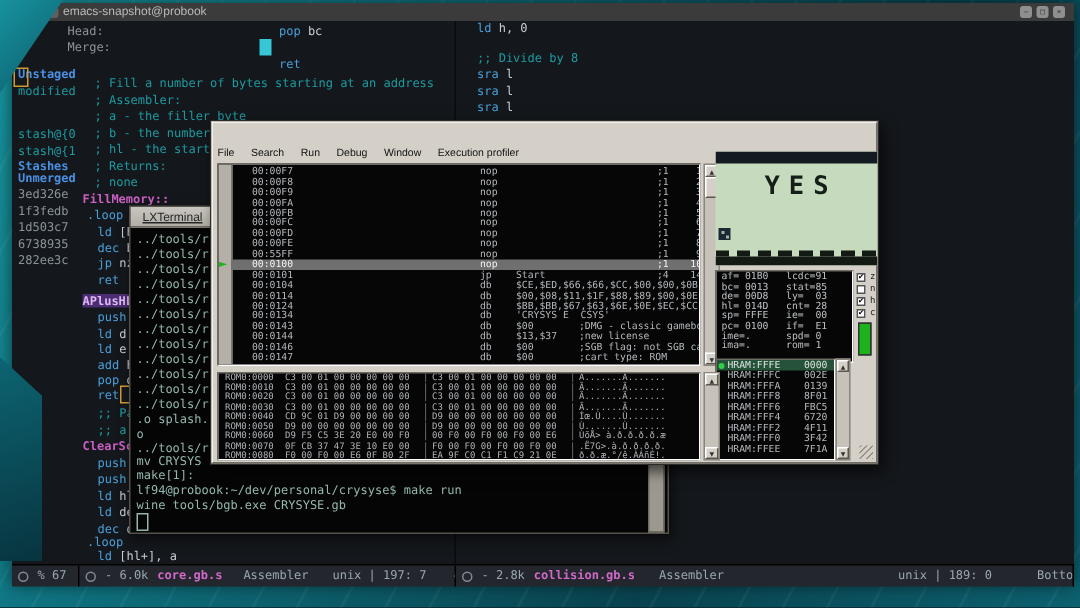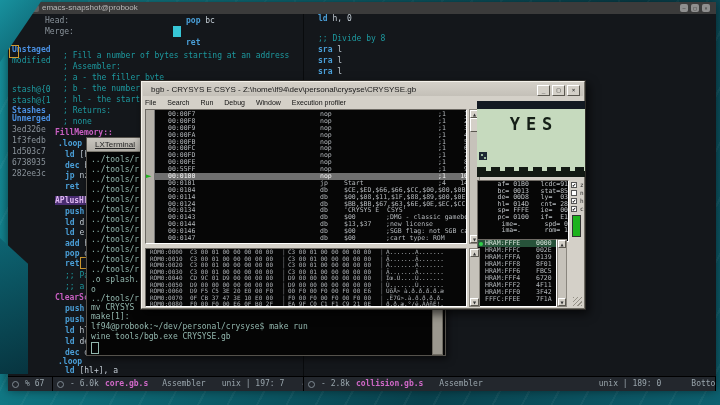--- a/index.html
+++ b/index.html
@@ -11,21 +11,21 @@
   
   #emacs{position:absolute;left:8px;top:2px;width:708px;height:388px;background:#14171b;box-shadow:0 0 10px rgba(0,0,0,.55);}
   .e-title{position:absolute;left:0;top:0;width:100%;height:12px;background:#3b3b3b;color:#b9b9b9;
     font:8px "Liberation Sans", sans-serif;line-height:12px;}
   .e-title .tt{position:absolute;left:34px;top:0;}
   .e-ticon{position:absolute;left:24px;top:3px;width:7px;height:7px;background:#5f5f5f;border-radius:2px;}
   .e-btns{position:absolute;right:6px;top:2px;display:flex;gap:3px;}
   .e-btn{width:8px;height:8px;background:#8f8f8f;border-radius:2px;color:#2b2b2b;font:5px "DejaVu Sans Mono",monospace;
     text-align:center;line-height:8px;}
   .eline{position:absolute;white-space:pre;font:8px/10px "DejaVu Sans Mono",monospace;color:#c3ccd4;}
-  .kw{color:#4a9fd8;font-weight:bold;}
+  .kw{color:#4a9fd8;font-weight:normal;}
   .txt{color:#c3ccd4;}
   .com{color:#1d9aa0;}
   .lbl{color:#c95fc2;font-weight:bold;}
   .lblhl{color:#dfb8f2;font-weight:bold;background:#4a2d72;}
   .dim{color:#8a939b;}
   .sec{color:#4a90e2;font-weight:bold;}
   .e-cursor{position:absolute;left:165px;top:24px;width:8px;height:11px;background:#37c6d6;}
   .unstaged-box{position:absolute;left:1px;top:43px;width:8px;height:11px;border:1px solid #cf9a30;}
   .pop-box{position:absolute;left:72px;top:255px;width:9px;height:10px;border:1px solid #cf9a30;}
   .e-div{position:absolute;left:295px;top:12px;width:1px;height:362px;background:#090b0d;}
@@ -86,21 +86,21 @@
   
   .b-screen{position:absolute;left:336px;top:20px;width:108px;height:76px;background:#c6dabe;overflow:hidden;}
   .scr-top{position:absolute;left:0;top:0;width:100%;height:8px;background:#131a22;}
   .scr-yes{position:absolute;left:0;top:14px;width:100%;text-align:center;
     font:bold 17px/18px "DejaVu Sans Mono",monospace;letter-spacing:6px;color:#151f17;text-indent:6px;}
   .scr-sprite{position:absolute;left:2px;top:51px;width:8px;height:8px;background:#1e2834;}
   .scr-sprite i{position:absolute;width:2px;height:2px;background:#9cb89e;}
   .scr-teeth{position:absolute;left:0;bottom:0;width:100%;height:10px;}
   .scr-teeth .tt1{height:4px;background:repeating-linear-gradient(90deg,#131a14 0 9px,transparent 9px 14px);}
   .scr-teeth .tt2{height:6px;background:#131a14;}
-  .b-regs{left:336px;top:99px;width:92px;height:62px;text-align:right;}
+  .b-regs{left:336px;top:99px;width:92px;height:62px;}
   .rrow{height:6.6px;font:6.5px/6.6px "DejaVu Sans Mono",monospace;color:#bcc0c4;white-space:pre;padding-left:3px;}
   #flags{position:absolute;left:430px;top:100px;width:16px;}
   .frow{position:relative;height:8px;font:6px/8px "DejaVu Sans Mono",monospace;color:#222;}
   .fbox{position:absolute;left:0;top:1px;width:6px;height:6px;background:#fff;border:1px solid #555;box-sizing:border-box;
     font:5px/5px "DejaVu Sans",sans-serif;text-align:center;color:#000;}
   .flab{position:absolute;left:9px;}
   .b-greenbar{position:absolute;left:431px;top:134px;width:9px;height:22px;background:#0a4a12;border:1px solid #333;box-sizing:border-box;}
   .b-greenbar i{position:absolute;left:0;bottom:0;width:100%;height:100%;background:#1db31d;}
   .b-stack{left:336px;top:158px;width:80px;height:68px;}
   .srow{position:relative;height:7px;font:6.5px/7px "DejaVu Sans Mono",monospace;color:#b4b8bc;white-space:pre;}
@@ -236,28 +236,20 @@
         <div class="tline" style="left: 4px; top: 165px;">mv CRYSYS</div>
         <div class="tline" style="left: 4px; top: 174px;">make[1]: </div>
         <div class="tline" style="left: 4px; top: 184px;">lf94@probook:~/dev/personal/crysyse$ make run</div>
         <div class="tline" style="left: 4px; top: 194px;">wine tools/bgb.exe CRYSYSE.gb</div>
       </div>
     <div class="t-cursor"></div>
     <div class="t-sb"></div>
   </div>
 
   <div id="bgb">
-    <div class="b-title">
-      <span class="bt">bgb - CRYSYS E  CSYS - Z:\home\lf94\dev\personal\crysyse\CRYSYSE.gb</span>
-      <span class="b-btns">
-        <span class="b-btn">_</span>
-        <span class="b-btn">□</span>
-        <span class="b-btn">×</span>
-      </span>
-    </div>
     <div class="b-menu" id="bgbMenu">
         <span>File</span>
         <span>Search</span>
         <span>Run</span>
         <span>Debug</span>
         <span>Window</span>
         <span>Execution profiler</span>
       </div>
 
     <div class="panel b-disasm">
@@ -339,21 +331,21 @@
 
     <div class="panel b-stack" id="stackRows">
         <div class="srow sel"><div class="dot"></div><span class="s-addr">HRAM:FFFE</span><span class="s-val">0000</span></div>
         <div class="srow"><span class="s-addr">HRAM:FFFC</span><span class="s-val">002E</span></div>
         <div class="srow"><span class="s-addr">HRAM:FFFA</span><span class="s-val">0139</span></div>
         <div class="srow"><span class="s-addr">HRAM:FFF8</span><span class="s-val">8F01</span></div>
         <div class="srow"><span class="s-addr">HRAM:FFF6</span><span class="s-val">FBC5</span></div>
         <div class="srow"><span class="s-addr">HRAM:FFF4</span><span class="s-val">6720</span></div>
         <div class="srow"><span class="s-addr">HRAM:FFF2</span><span class="s-val">4F11</span></div>
         <div class="srow"><span class="s-addr">HRAM:FFF0</span><span class="s-val">3F42</span></div>
-        <div class="srow"><span class="s-addr">FFFC:FFEE</span><span class="s-val">7F1A</span></div>
+        <div class="srow"><span class="s-addr">HRAM:FFEE</span><span class="s-val">7F1A</span></div>
       </div>
     <div class="b-sb sb-stack">
       <div class="sb-btn sb-up">▲</div>
       <div class="sb-btn sb-dn">▼</div>
     </div>
 
     <div class="panel b-hex" id="hexRows">
         <div class="hrow"><span class="h-addr">ROM0:0000</span><span class="h-b1">C3 00 01 00 00 00 00 00</span><span class="h-s1">|</span><span class="h-b2">C3 00 01 00 00 00 00 00</span><span class="h-s2">|</span><span class="h-asc">Ã.......Ã.......</span></div>
         <div class="hrow"><span class="h-addr">ROM0:0010</span><span class="h-b1">C3 00 01 00 00 00 00 00</span><span class="h-s1">|</span><span class="h-b2">C3 00 01 00 00 00 00 00</span><span class="h-s2">|</span><span class="h-asc">Ã.......Ã.......</span></div>
         <div class="hrow"><span class="h-addr">ROM0:0020</span><span class="h-b1">C3 00 01 00 00 00 00 00</span><span class="h-s1">|</span><span class="h-b2">C3 00 01 00 00 00 00 00</span><span class="h-s2">|</span><span class="h-asc">Ã.......Ã.......</span></div>

